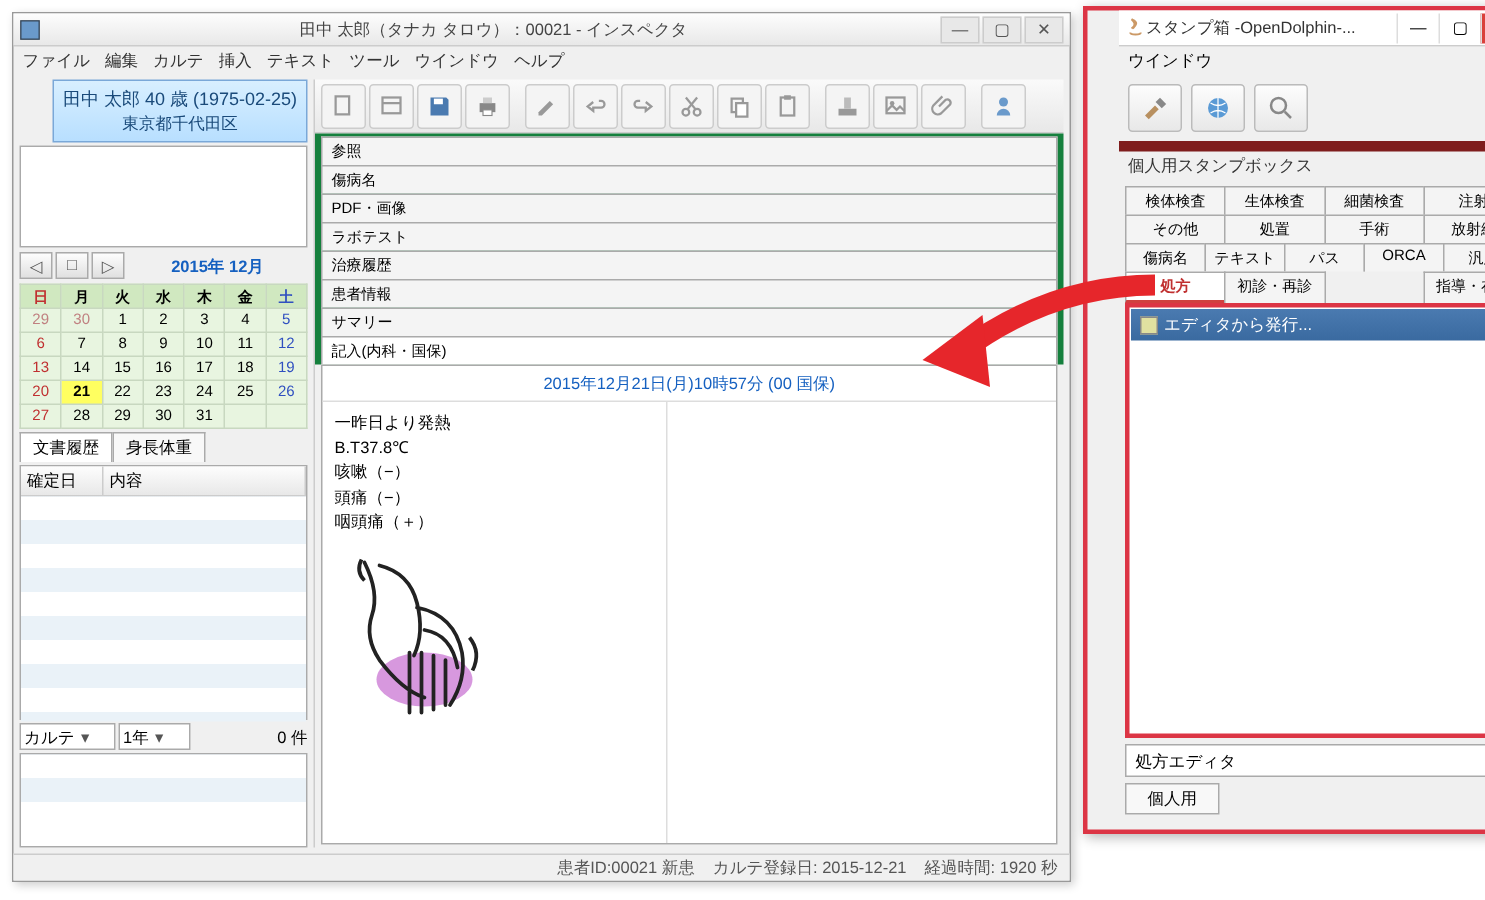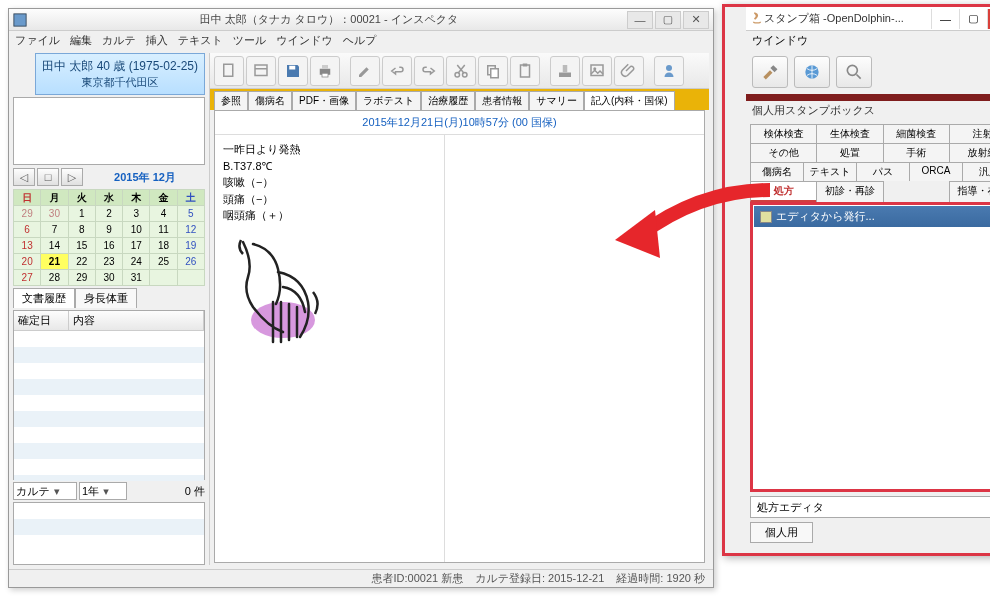--- a/index.html
+++ b/index.html
@@ -48,21 +48,21 @@
 .sel { border: 1px solid #aaa; background: #fff; height: 18px; display: flex; align-items: center; padding: 0 2px; }
 .sel .dd { width: 14px; text-align: center; color: #555; }
 
 
 .right { flex: 1; display: flex; flex-direction: column; border-left: 1px solid #ccc; }
 .toolbar { height: 36px; display: flex; align-items: center; gap: 2px; padding: 2px 4px; background: linear-gradient(#fafafa,#e8e8e8); border-bottom: 1px solid #ccc; }
 .tbtn { width: 30px; height: 30px; border: 1px solid #ccc; background: #f4f4f4; border-radius: 3px; display: flex; align-items: center; justify-content: center; color: #888; }
 .tbtn svg { width: 18px; height: 18px; }
 .tsep { width: 6px; }
 
-.doctabs { display: flex; padding: 2px 4px 0; gap: 0; background: #eab308; }
+.doctabs { display: flex; padding: 2px 4px 0; gap: 0; background: #15803d; flex-direction: column; }
 .doctab { border: 1px solid #aaa; background: #f4f4f4; padding: 2px 6px; font-size: 10px; border-bottom: none; }
 .doctab.active { background: #fff; }
 
 .doc { flex: 1; margin: 0 4px 2px; border: 1px solid #aaa; background: #fff; display: flex; flex-direction: column; }
 .dochdr { text-align: center; color: #1560c0; padding: 4px; border-bottom: 1px solid #ddd; }
 .doccols { flex: 1; display: flex; gap: 31px; }
 .doccol { flex: 1; padding: 6px 8px; border-right: 1px solid #ddd; font-size: 11px; line-height: 1.5; }
 .doccol:last-child { border-right: none; }
 
 .illus { margin-top: 8px; }

